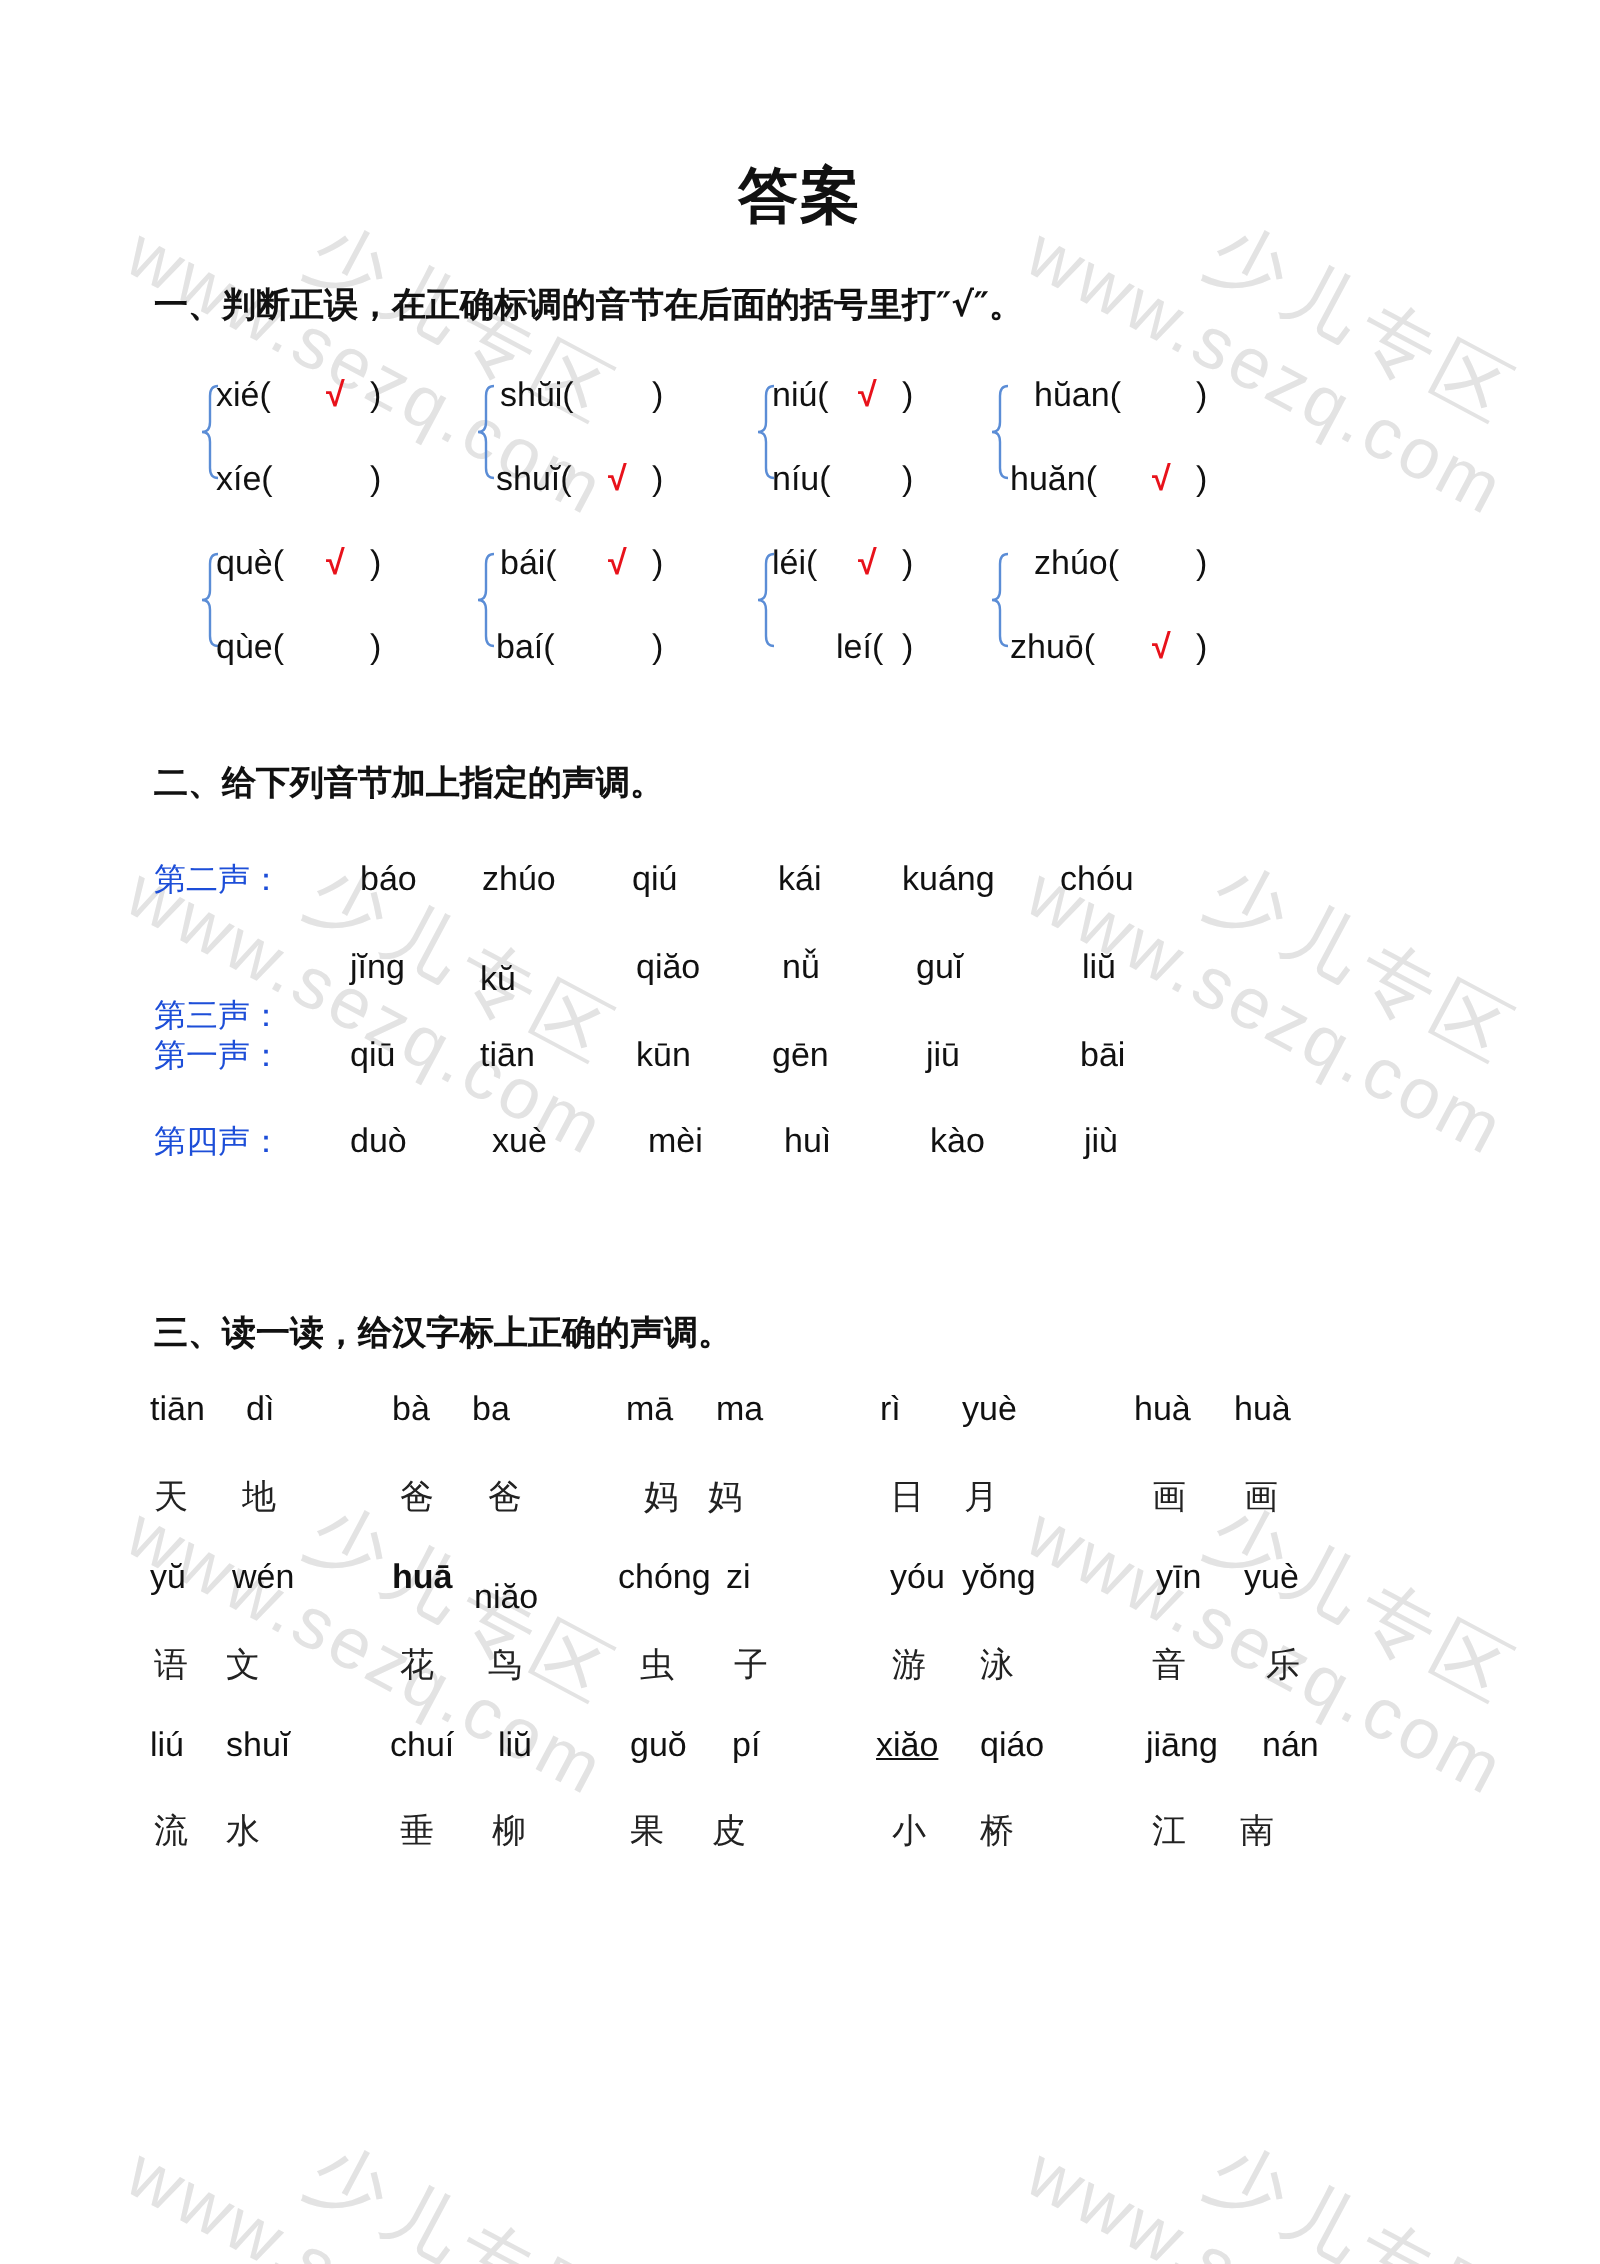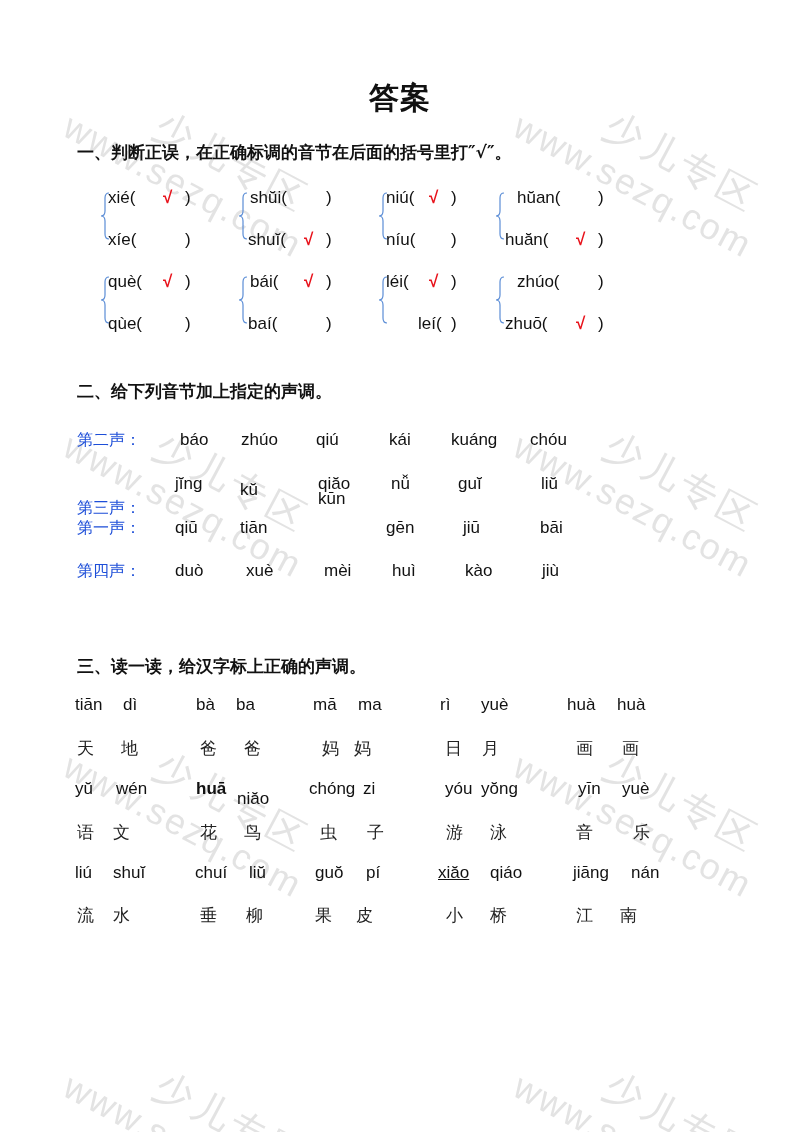--- a/index.html
+++ b/index.html
@@ -163,21 +163,21 @@
     <div class="abs label" style="left: 77px; top: 474px; margin-top: 24px;">第三声：</div>
     <div class="abs py" style="left: 175px; top: 474px;">jĭng</div>
     <div class="abs py" style="left: 240px; top: 480px;">kŭ</div>
     <div class="abs py" style="left: 318px; top: 474px;">qiăo</div>
     <div class="abs py" style="left: 391px; top: 474px;">nǚ</div>
     <div class="abs py" style="left: 458px; top: 474px;">guĭ</div>
     <div class="abs py" style="left: 541px; top: 474px;">liŭ</div>
     <div class="abs label" style="left: 77px; top: 518px;">第一声：</div>
     <div class="abs py" style="left: 175px; top: 518px;">qiū</div>
     <div class="abs py" style="left: 240px; top: 518px;">tiān</div>
-    <div class="abs py" style="left: 318px; top: 489px;">kūn</div>
+    <div class="abs py" style="left: 318px; top: 518px;">kūn</div>
     <div class="abs py" style="left: 386px; top: 518px;">gēn</div>
     <div class="abs py" style="left: 463px; top: 518px;">jiū</div>
     <div class="abs py" style="left: 540px; top: 518px;">bāi</div>
     <div class="abs label" style="left: 77px; top: 561px;">第四声：</div>
     <div class="abs py" style="left: 175px; top: 561px;">duò</div>
     <div class="abs py" style="left: 246px; top: 561px;">xuè</div>
     <div class="abs py" style="left: 324px; top: 561px;">mèi</div>
     <div class="abs py" style="left: 392px; top: 561px;">huì</div>
     <div class="abs py" style="left: 465px; top: 561px;">kào</div>
     <div class="abs py" style="left: 542px; top: 561px;">jiù</div>

